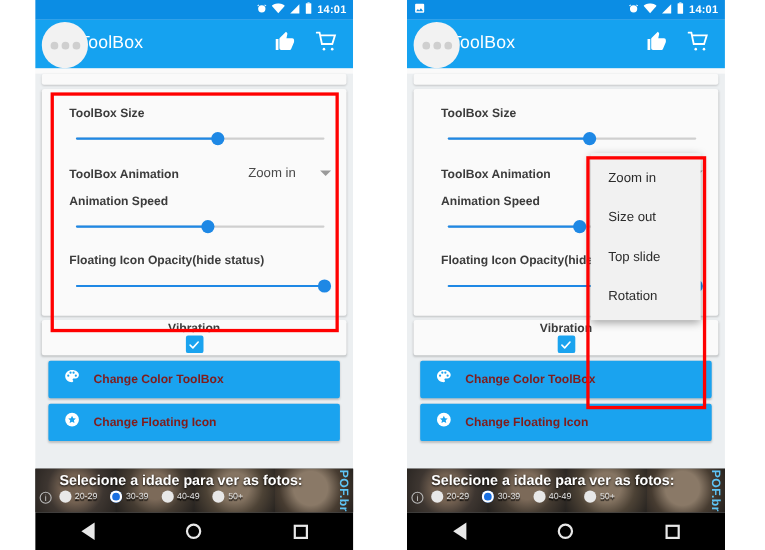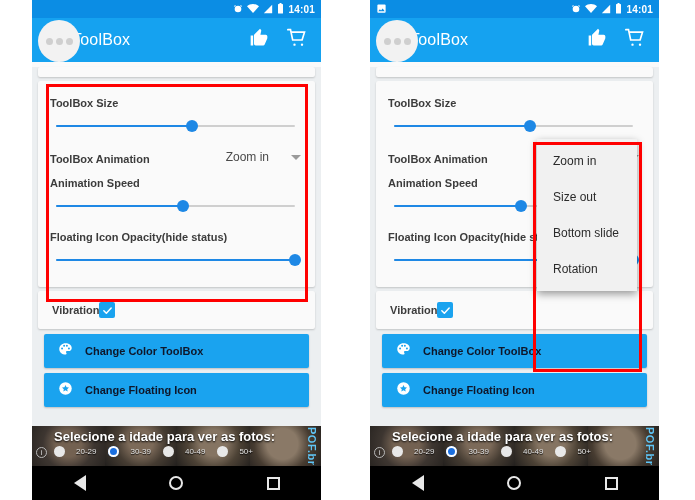--- a/index.html
+++ b/index.html
@@ -43,64 +43,64 @@
   }
   .appactions { margin-left: auto; display: flex; align-items: center; gap: 18px; padding-right: 4px; }
 
   
   .content { position: relative; height: 360px; background: #eceff1; padding: 0; }
   .card {
     background: #fafafa; margin: 4px 6px; border-radius: 2px;
     box-shadow: 0 1px 2px rgba(0,0,0,.18);
   }
   .card.stub { height: 10px; margin-top: 5px; }
-  .card.main { padding: 10px 14px 14px 12px; }
+  .card.main { padding: 10px 14px 14px 25px; }
 
   .row-label { font-size: 11px; color: #3c3c3c; font-weight: bold; padding: 6px 0 2px 0; }
   .row-split { display: flex; align-items: center; justify-content: space-between; padding: 8px 0 4px 0; }
   .spinner-val { font-size: 12px; color: #4a4a4a; margin-right: 4px; }
   .caret { width:0;height:0;border-left:5px solid transparent;border-right:5px solid transparent;border-top:5px solid #9a9a9a; }
 
   .slider { position: relative; height: 22px; margin: 4px 6px 2px 6px; }
   .track { position: absolute; top: 10px; left: 0; right: 0; height: 2px; background: #cfcfcf; border-radius: 2px; }
   .fill { position: absolute; top: 10px; left: 0; height: 2px; background: #1e88e5; border-radius: 2px; }
   .thumb {
     position: absolute; top: 5px; width: 12px; height: 12px; border-radius: 50%;
     background: #1e88e5; transform: translateX(-6px);
   }
 
-  .vib-card { display:flex; align-items:center; justify-content: flex-start; padding: 11px 14px; }
+  .vib-card { display:flex; align-items:center; justify-content: space-between; padding: 2px 14px; flex-direction: column; }
   .vib-label { font-size: 11px; color: #3c3c3c; font-weight: bold; }
   .checkbox {
     width: 16px; height: 16px; background: #1aa3ef; border-radius: 2px;
     display:flex; align-items:center; justify-content:center;
   }
 
   .btn-blue {
-    background: #1aa3ef; color: #0f172a; margin: 5px 12px; height: 34px;
+    background: #1aa3ef; color: #7f1d1d; margin: 5px 12px; height: 34px;
     border-radius: 2px; display: flex; align-items: center; gap: 12px;
     padding-left: 14px; box-shadow: 0 1px 2px rgba(0,0,0,.2);
   }
   .btn-blue .btxt { font-size: 11px; font-weight: bold; }
 
   
   .ad {
     position: absolute; left: 0; bottom: 34px; width: 290px; height: 40px;
     background: #3a3a3a; overflow: hidden;
   }
   .ad-photos { position:absolute; inset:0; display:flex; }
   .ad-photos i { flex:1; display:block; }
   .ad-p1 { background: radial-gradient(circle at 50% 45%, #b99a7f 0 30%, #5d5047 60%, #39322c 100%); }
   .ad-p2 { background: radial-gradient(circle at 50% 40%, #c8a98c 0 28%, #6a5a49 58%, #2f2a26 100%); }
   .ad-p3 { background: radial-gradient(circle at 50% 42%, #d8bb9c 0 30%, #77654f 60%, #332d28 100%); }
   .ad-p4 { background: radial-gradient(circle at 45% 45%, #e0c3a4 0 34%, #6d5a47 62%, #2b2623 100%); }
   .ad-scrim { position:absolute; inset:0; background: rgba(20,20,20,.42); }
   .ad-head { position: absolute; left: 22px; top: 3px; color: #fff; font-size: 13px; font-weight: bold; text-shadow: 0 1px 2px #000; }
   .ad-opts { position: absolute; left: 22px; top: 20px; display:flex; gap: 12px; align-items:center; }
-  .ad-opt { display:flex; align-items:center; gap: 11px; }
+  .ad-opt { display:flex; align-items:center; gap: 3px; }
   .radio { width: 11px; height: 11px; border-radius: 50%; background: #e8e8e8; display:block; }
   .radio.sel { background: #1a6fe0; box-shadow: inset 0 0 0 2px #fff; }
   .ad-opt span.lbl { color:#e2e2e2; font-size: 8px; text-shadow: 0 1px 1px #000; }
   .ad-info {
     position: absolute; left: 4px; top: 21px; width: 11px; height: 11px;
     border-radius: 50%; border: 1px solid #b9b9b9; color:#d8d8d8;
     font-size: 8px; line-height: 9px; text-align:center;
   }
   .ad-brand {
     position:absolute; right: 2px; top: 0px; height: 40px; width: 16px;
@@ -405,21 +405,21 @@
               <circle cx="12" cy="12" r="10"></circle>
               <path fill="#1aa3ef" d="M12 6.2l1.7 3.6 3.9.5-2.9 2.7.8 3.9-3.5-2-3.5 2 .8-3.9-2.9-2.7 3.9-.5z"></path>
             </svg>
         </span>
         <span class="btxt">Change Floating Icon</span>
       </div>
 
       <div class="menu" style="left:167px;top:72px;width:100px;">
         <div class="menu-item">Zoom in</div>
         <div class="menu-item">Size out</div>
-        <div class="menu-item">Bottom slide</div>
+        <div class="menu-item">Top slide</div>
         <div class="menu-item">Rotation</div>
       </div>
     </div>
 
     <div class="ad">
       <div class="ad-photos">
         <i class="ad-p1"></i>
           <i class="ad-p2"></i>
           <i class="ad-p3"></i>
           <i class="ad-p4"></i>

